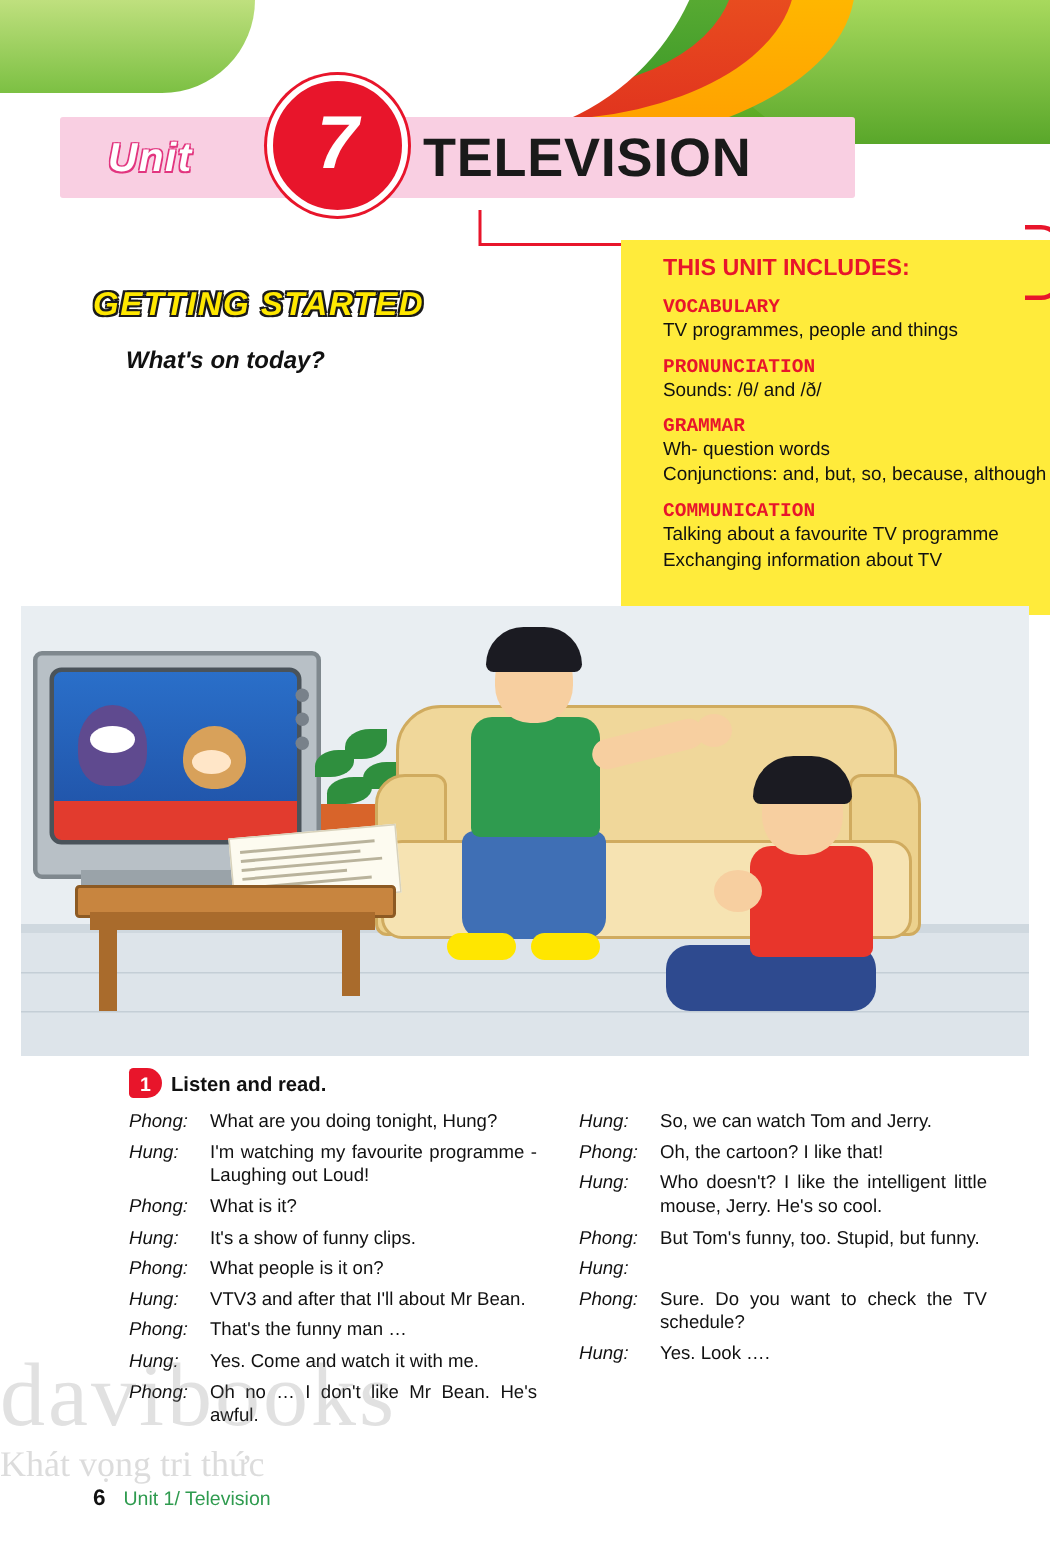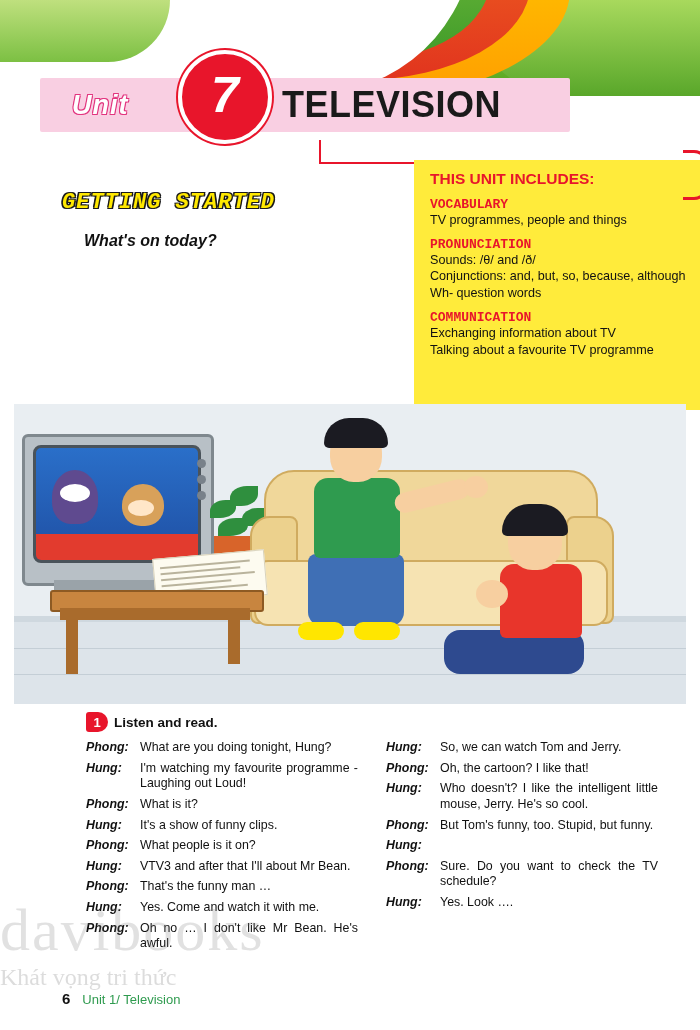--- a/index.html
+++ b/index.html
@@ -137,38 +137,37 @@
   
   .getting-started {
     position: absolute;
     left: 62px; top: 190px;
     font-size: 22px;
     font-weight: bold;
     font-style: italic;
     color: #ffe800;
     letter-spacing: 1px;
     text-shadow: 1.4px 1.4px 0 #1a1a1a, -1.4px -1.4px 0 #1a1a1a, 1.4px -1.4px 0 #1a1a1a, -1.4px 1.4px 0 #1a1a1a;
-    font-family: Liberation Mono, monospace;
   }
   .whats-on {
     position: absolute;
     left: 84px; top: 232px;
     font-size: 16px;
     font-weight: bold;
     font-style: italic;
     color: #111111;
   }
 
   
   .includes-box {
     position: absolute;
     left: 414px; top: 160px;
     width: 286px; height: 250px;
     background: #ffeb3b;
-    padding: 10px 12px 0 16px;
+    padding: 10px 12px 0 28px;
     box-sizing: border-box;
     overflow: hidden;
   }
   .includes-title {
     color: #e8152b;
     font-weight: bold;
     font-size: 15.5px;
     margin-bottom: 9px;
   }
   .inc-head {
@@ -402,21 +401,21 @@
   }
   .dcol { width: 272px; }
   .dline {
     display: flex;
     margin-bottom: 5px;
     font-size: 12.4px;
     line-height: 1.26;
     color: #111111;
   }
   .dspeaker {
-    font-weight: bold;
+    font-weight: normal;
     font-style: italic;
     width: 54px;
     flex: 0 0 54px;
   }
   .dtext { flex: 1; text-align: justify; }
 
   
   .watermark {
     position: absolute;
     left: 0; top: 900px;
@@ -485,26 +484,27 @@
 
 <div class="includes-box">
   <div class="includes-title">THIS UNIT INCLUDES:</div>
 
   <div class="inc-head">VOCABULARY</div>
   <div class="inc-body">TV programmes, people and things</div>
 
   <div class="inc-head">PRONUNCIATION</div>
   <div class="inc-body">Sounds: /θ/ and /ð/</div>
 
+  <div class="inc-head">GRAMMAR</div>
+  <div class="inc-body">Wh- question words</div>
   <div class="inc-body">Conjunctions: and, but, so, because, although</div>
-  <div class="inc-body">Wh- question words</div>
 
   <div class="inc-head">COMMUNICATION</div>
+  <div class="inc-body">Talking about a favourite TV programme</div>
   <div class="inc-body">Exchanging information about TV</div>
-  <div class="inc-body">Talking about a favourite TV programme</div>
 </div>
 <div class="includes-clip"></div>
 
 <div class="illus">
   <div class="room-wall"></div>
   <div class="baseboard"></div>
   <div class="room-floor">
     <div class="floor-line" style="top:26px"></div>
     <div class="floor-line" style="top:52px"></div>
   </div>

